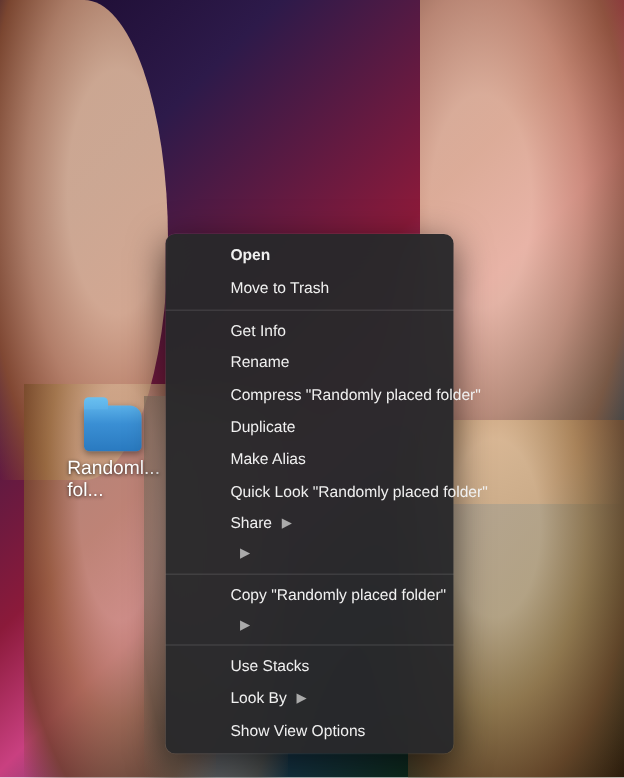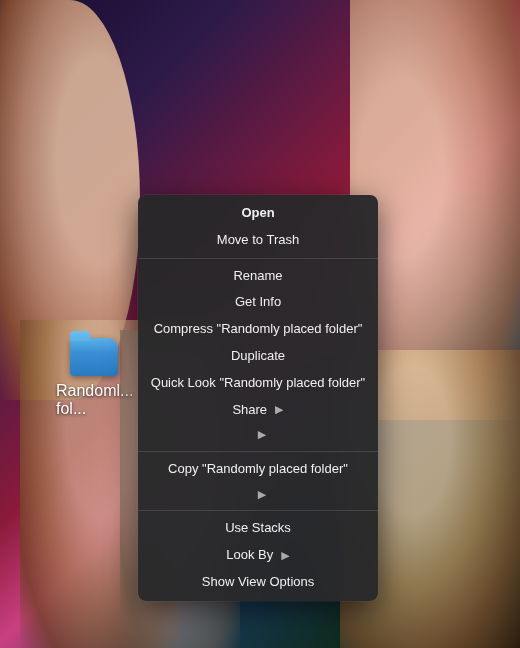--- a/index.html
+++ b/index.html
@@ -100,27 +100,28 @@
       border-radius: 8px;
       box-shadow: 0 8px 30px rgba(0,0,0,0.6), 0 0 0 0.5px rgba(255,255,255,0.15);
       z-index: 10;
       padding: 5px 0;
       backdrop-filter: blur(20px);
     }
 
     .menu-item {
       display: flex;
       align-items: center;
-      justify-content: center;
+      justify-content: flex-start;
       padding: 3px 14px 3px 14px;
       font-size: 13px;
       color: #f0f0f0;
       cursor: pointer;
       line-height: 1.6;
       white-space: nowrap;
+      margin-left: 40px;
     }
 
     .menu-item .arrow {
       font-size: 11px;
       color: #aaa;
       margin-left: 8px;
     }
 
     .menu-separator {
       height: 1px;
@@ -153,35 +154,38 @@
     <span>Open</span>
   </div>
 
   <div class="menu-item">
     <span>Move to Trash</span>
   </div>
 
   <div class="menu-separator"></div>
 
   <div class="menu-item">
+    <span>Get Info</span>
+  </div>
+
+  <div class="menu-item">
     <span>Rename</span>
   </div>
 
   <div class="menu-item">
-    <span>Get Info</span>
-  </div>
-
-  <div class="menu-item">
     <span>Compress "Randomly placed folder"</span>
   </div>
 
   <div class="menu-item">
     <span>Duplicate</span>
   </div>
 
+  <div class="menu-item">
+    <span>Make Alias</span>
+  </div>
 
   <div class="menu-item">
     <span>Quick Look "Randomly placed folder"</span>
   </div>
 
   <div class="menu-item">
     <span>Share</span>
     <span class="arrow">▶</span>
   </div>
 

